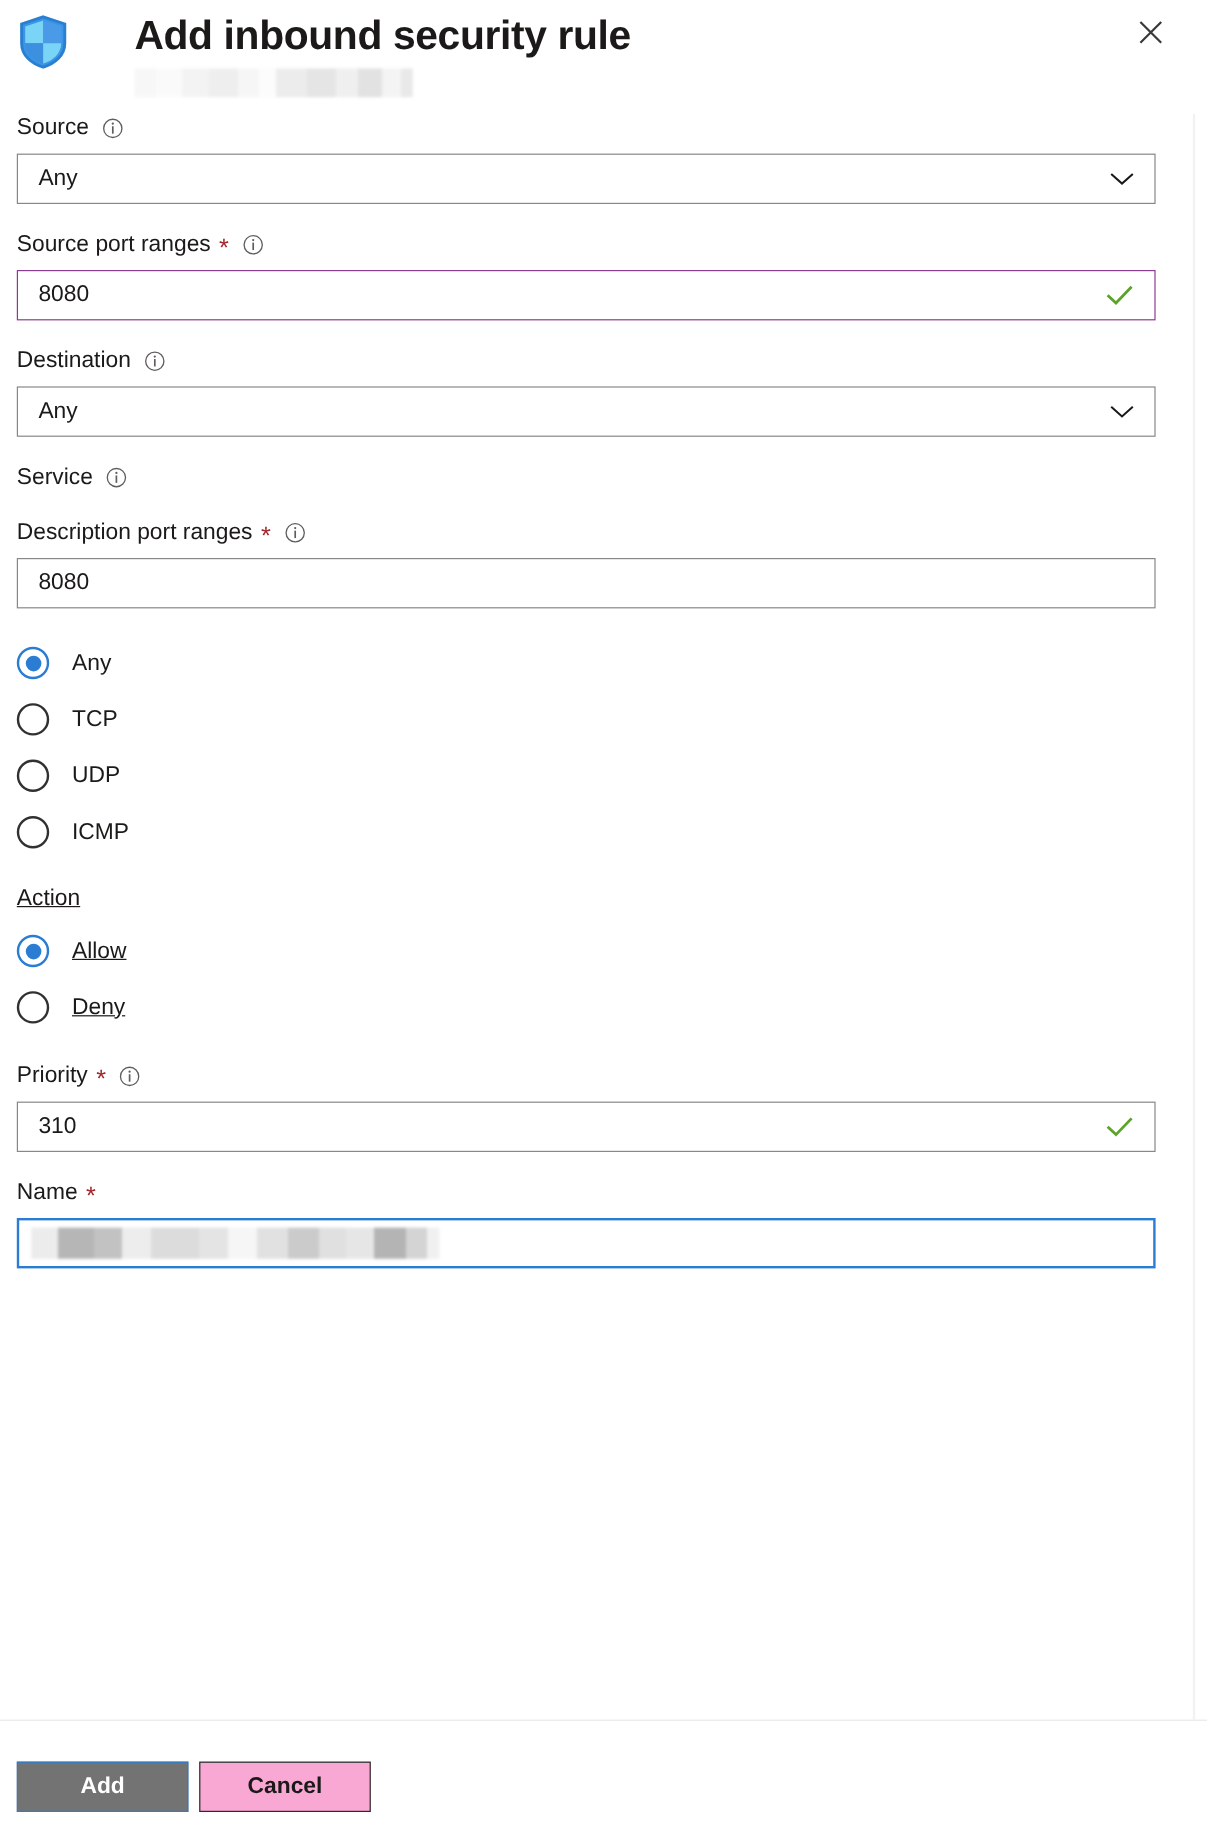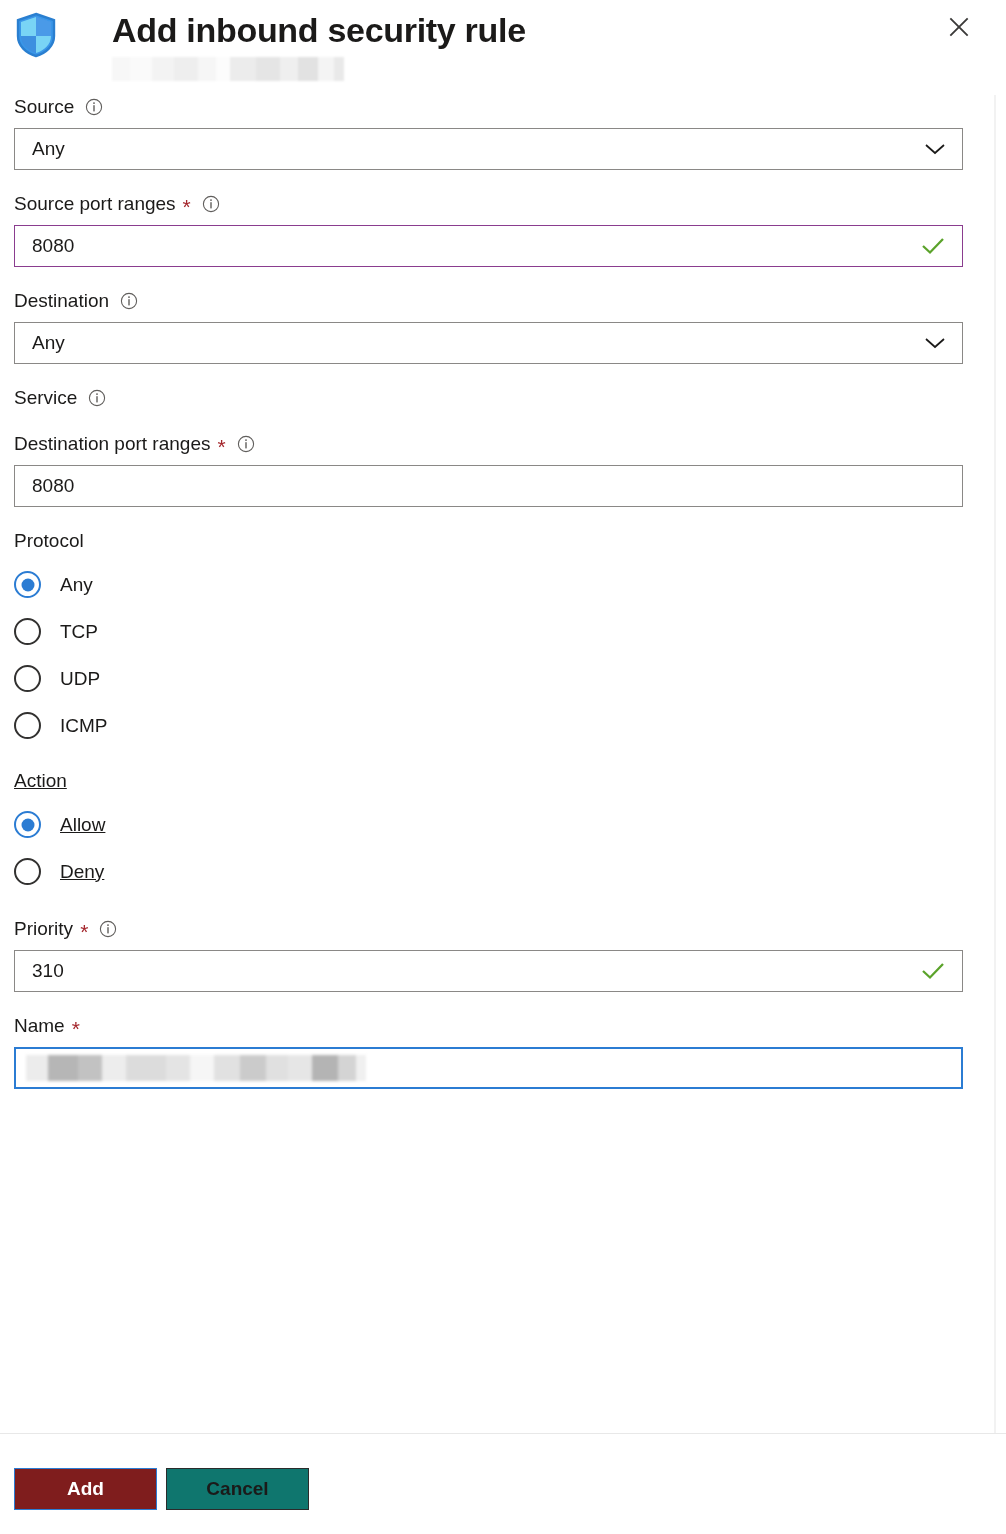--- a/index.html
+++ b/index.html
@@ -267,26 +267,26 @@
     font-family: "Liberation Sans", sans-serif;
     font-weight: bold;
     display: flex;
     align-items: center;
     justify-content: center;
     cursor: pointer;
     border: 1px solid transparent;
     padding: 0 14px;
   }
   .btn-primary {
-    background: #7f1d1d;
+    background: #737373;
     color: #ffffff;
     border-color: #2b7cd3;
   }
   .btn-default {
-    background: #0f766e;
+    background: #f9a8d4;
     color: #1b1a19;
     border: 1px solid #2b2b2b;
     margin-left: 9px;
   }
 </style>
 </head>
 <body>
 
 <div class="header">
   <div class="header-row">
@@ -395,37 +395,36 @@
             <circle cx="9" cy="9" r="7.6" fill="none" stroke="#605e5c" stroke-width="1.1"></circle>
             <circle cx="9" cy="5.1" r="0.95" fill="#605e5c"></circle>
             <rect x="8.3" y="7.2" width="1.4" height="6.2" fill="#605e5c"></rect>
           </svg>
         </span>
       </div>
     </div>
 
     <div class="field">
       <div class="field-label">
-        <span class="label-text">Destination port ranges</span>
+        <span class="label-text">Description port ranges</span>
         <span class="req-star">*</span>
         <span class="info-icon">
           <svg viewBox="0 0 18 18" width="18" height="18" aria-hidden="true">
             <circle cx="9" cy="9" r="7.6" fill="none" stroke="#605e5c" stroke-width="1.1"></circle>
             <circle cx="9" cy="5.1" r="0.95" fill="#605e5c"></circle>
             <rect x="8.3" y="7.2" width="1.4" height="6.2" fill="#605e5c"></rect>
           </svg>
         </span>
       </div>
       <div class="ctl">
         <span class="val">8080</span>
       </div>
     </div>
 
     <div class="radio-group">
-      <div class="group-label">Protocol</div>
 
       <div class="radio-row checked">
         <span class="radio-mark"></span>
         <span class="radio-label">Any</span>
       </div>
       <div class="radio-row">
         <span class="radio-mark"></span>
         <span class="radio-label">TCP</span>
       </div>
       <div class="radio-row">

